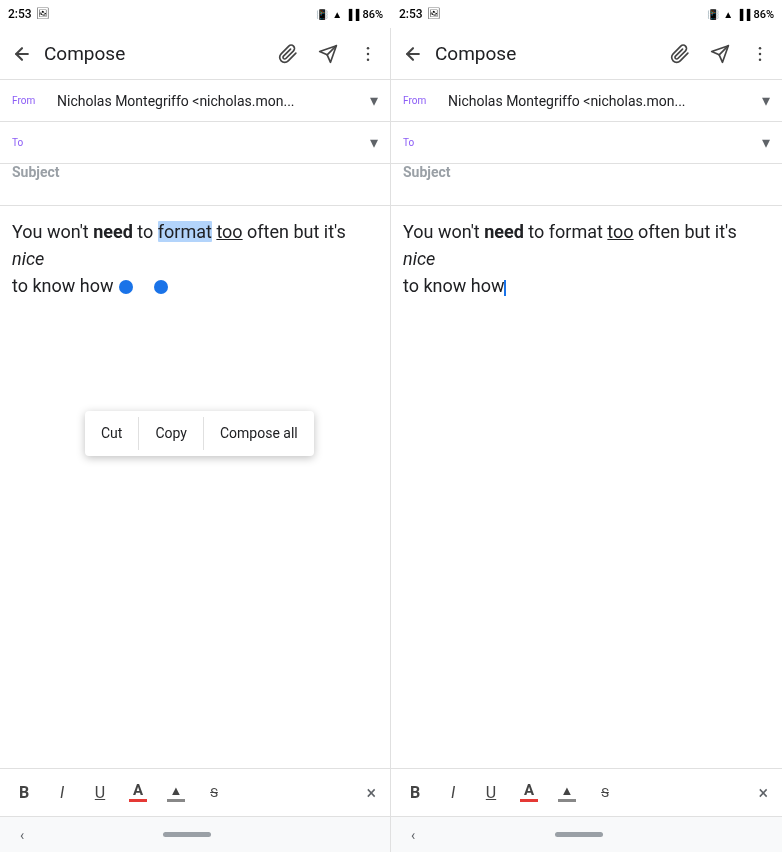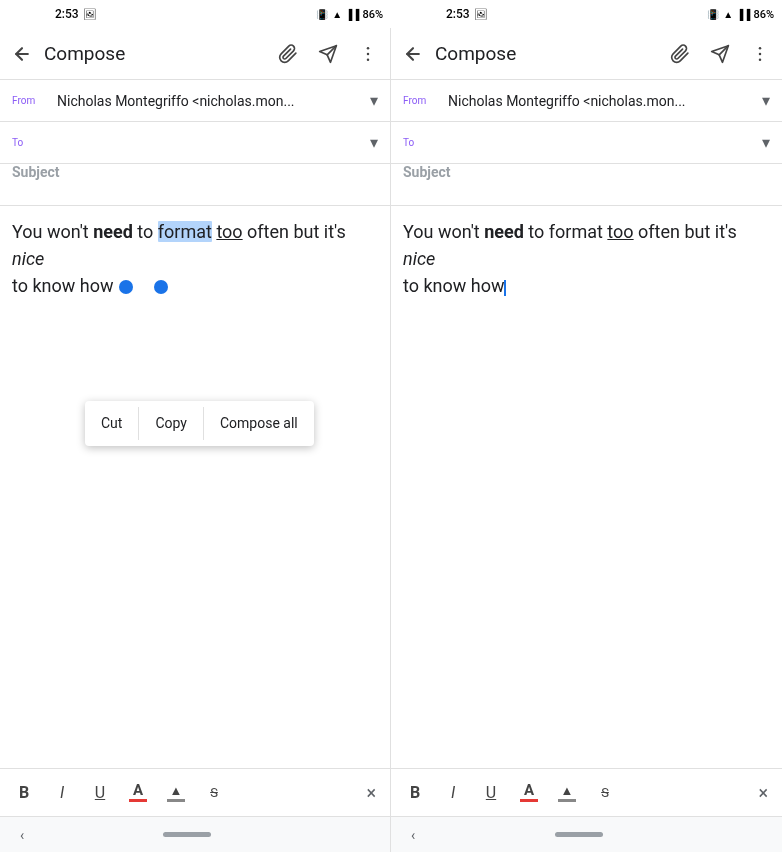--- a/index.html
+++ b/index.html
@@ -22,21 +22,21 @@
     }
     .status-bar-half {
       width: 50%;
       display: flex;
       align-items: center;
       justify-content: space-between;
       padding: 4px 8px;
       font-size: 12px;
       font-weight: 500;
     }
-    .status-left { display: flex; align-items: flex-end; gap: 4px; margin-left: 47px; }
+    .status-left { display: flex; align-items: flex-start; gap: 4px; }
     .status-right { display: flex; align-items: center; gap: 3px; font-size: 11px; }
 
     
     .panels {
       display: flex;
       flex: 1;
       overflow: hidden;
     }
     .panel {
       width: 50%;
@@ -148,21 +148,21 @@
       height: 14px;
       background: #1a73e8;
       border-radius: 50%;
       vertical-align: middle;
       margin: 0 1px;
     }
 
     
     .context-menu {
       position: absolute;
-      top: 195px;
+      top: 205px;
       left: 85px;
       background: #fff;
       border-radius: 4px;
       box-shadow: 0 2px 8px rgba(0,0,0,0.25);
       display: flex;
       align-items: center;
       padding: 6px 0;
       z-index: 100;
       font-size: 14px;
     }

